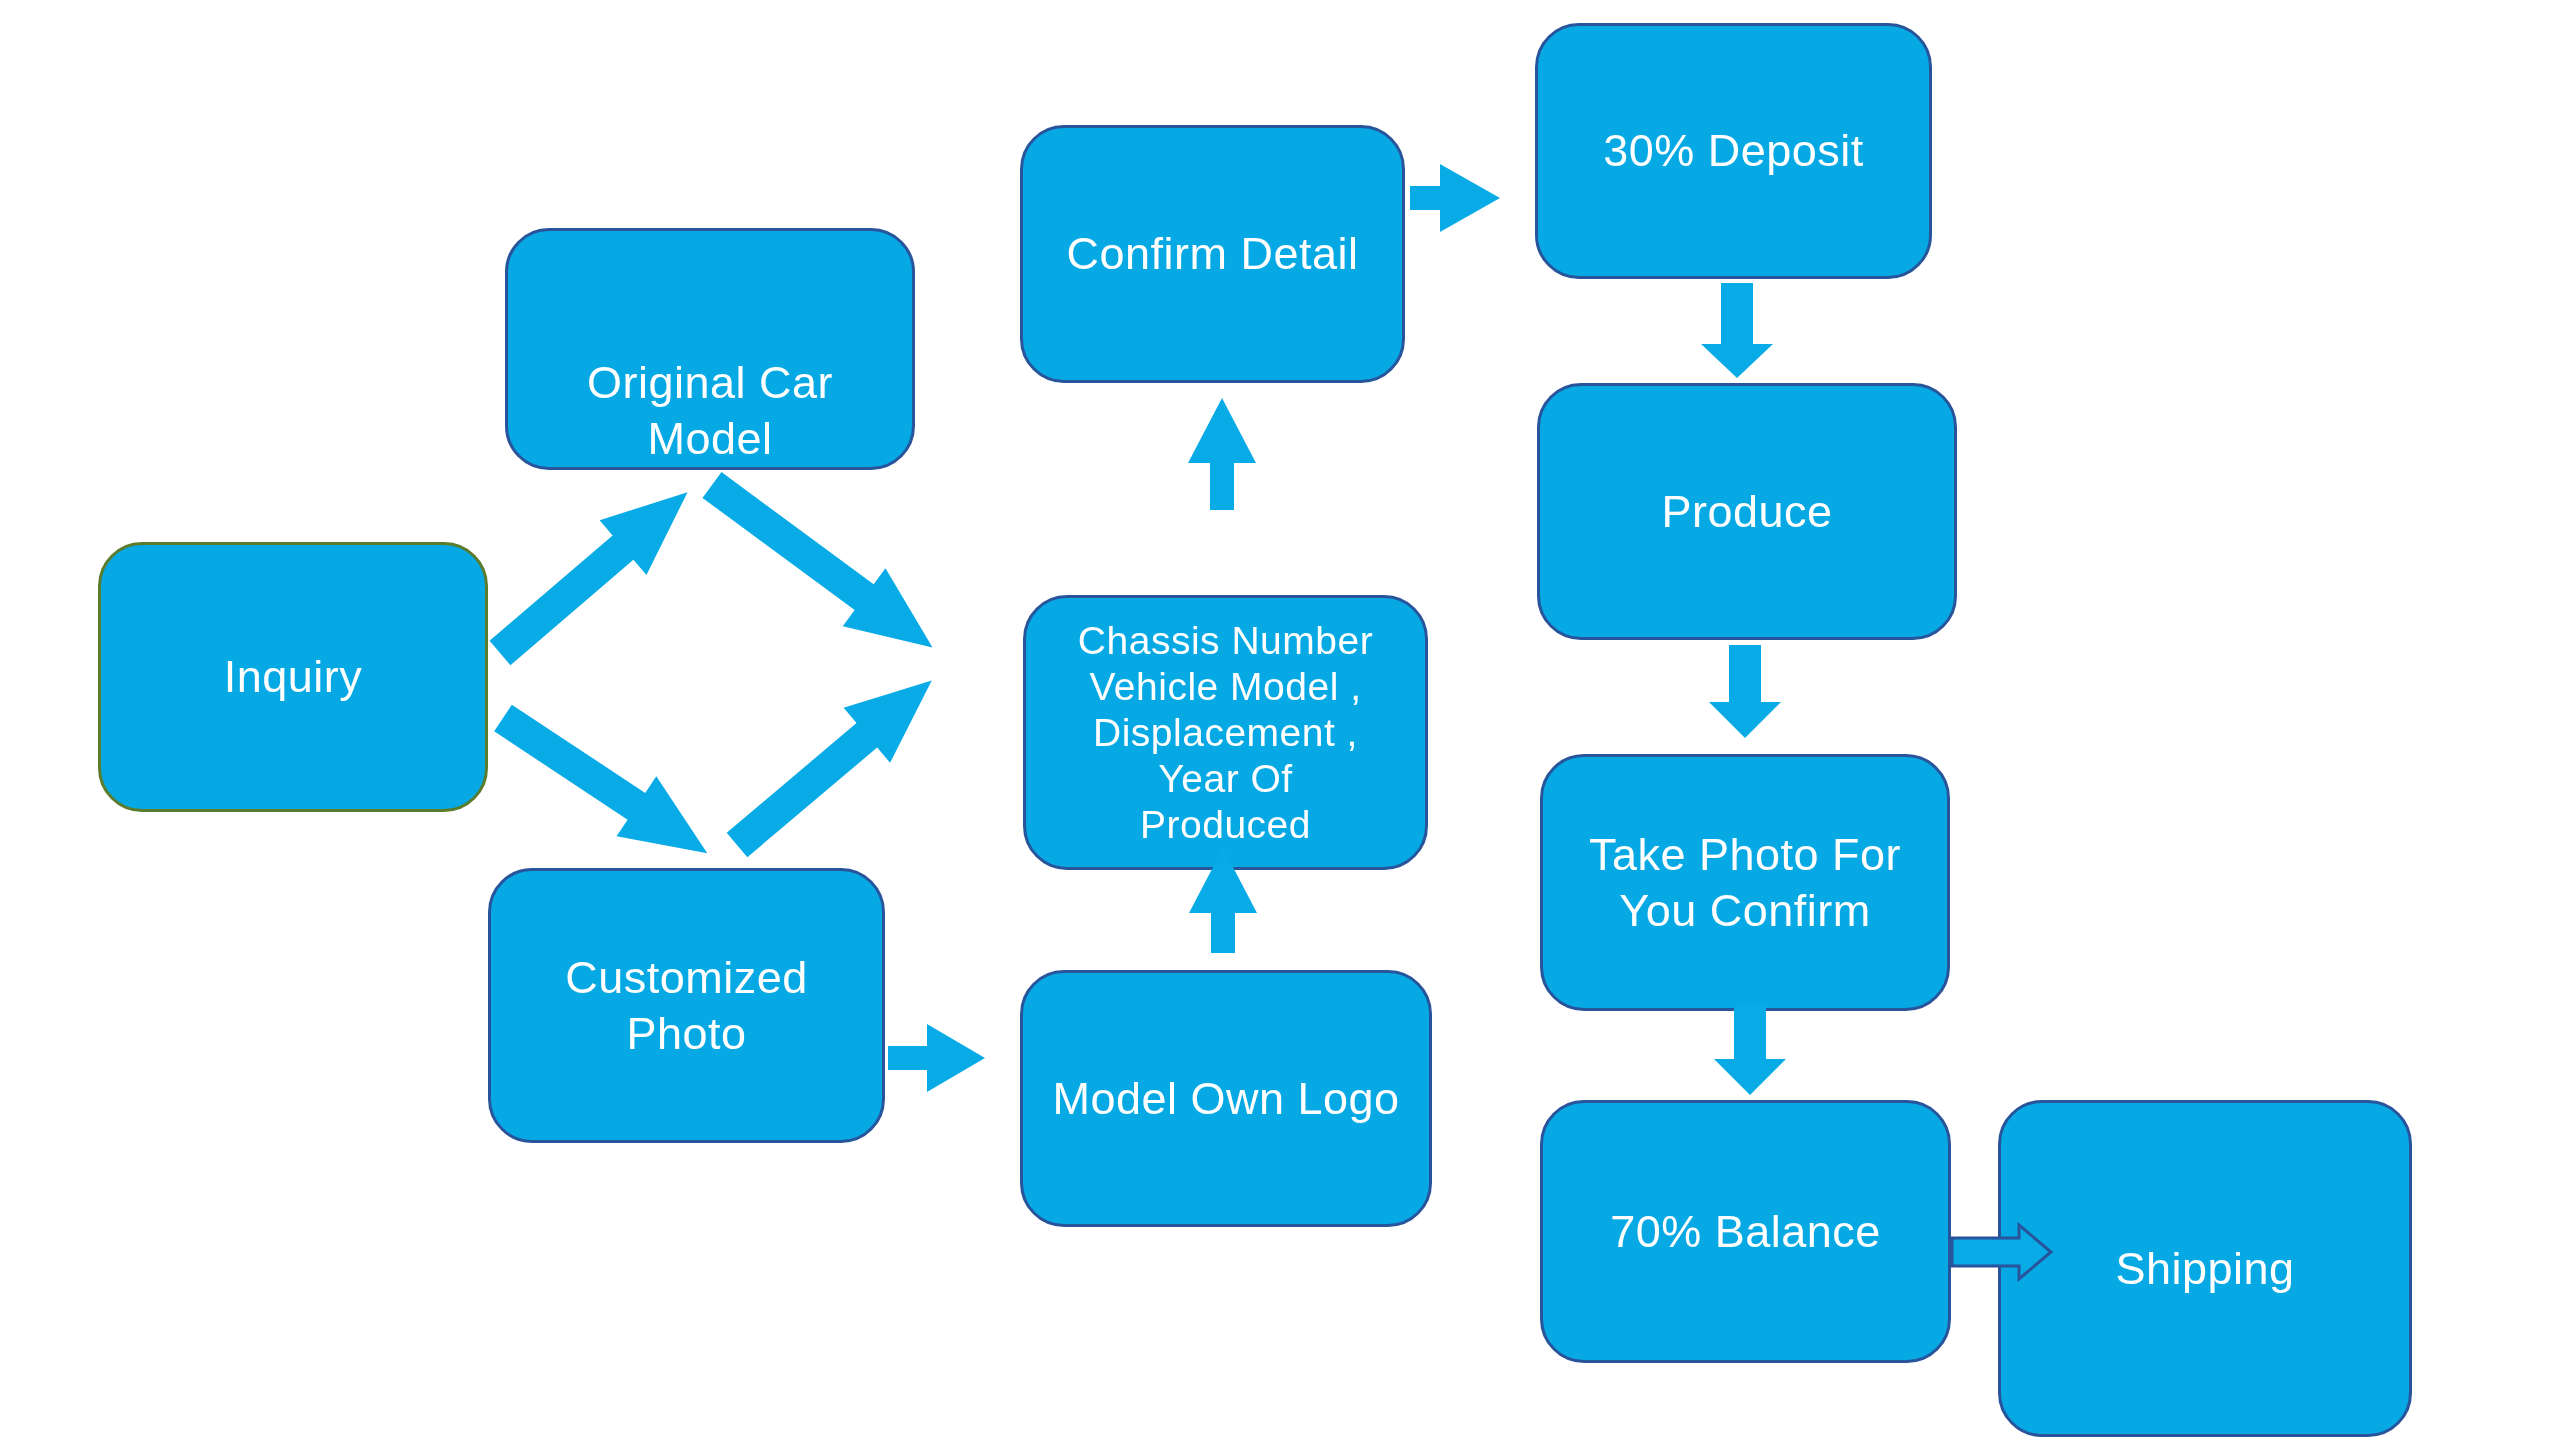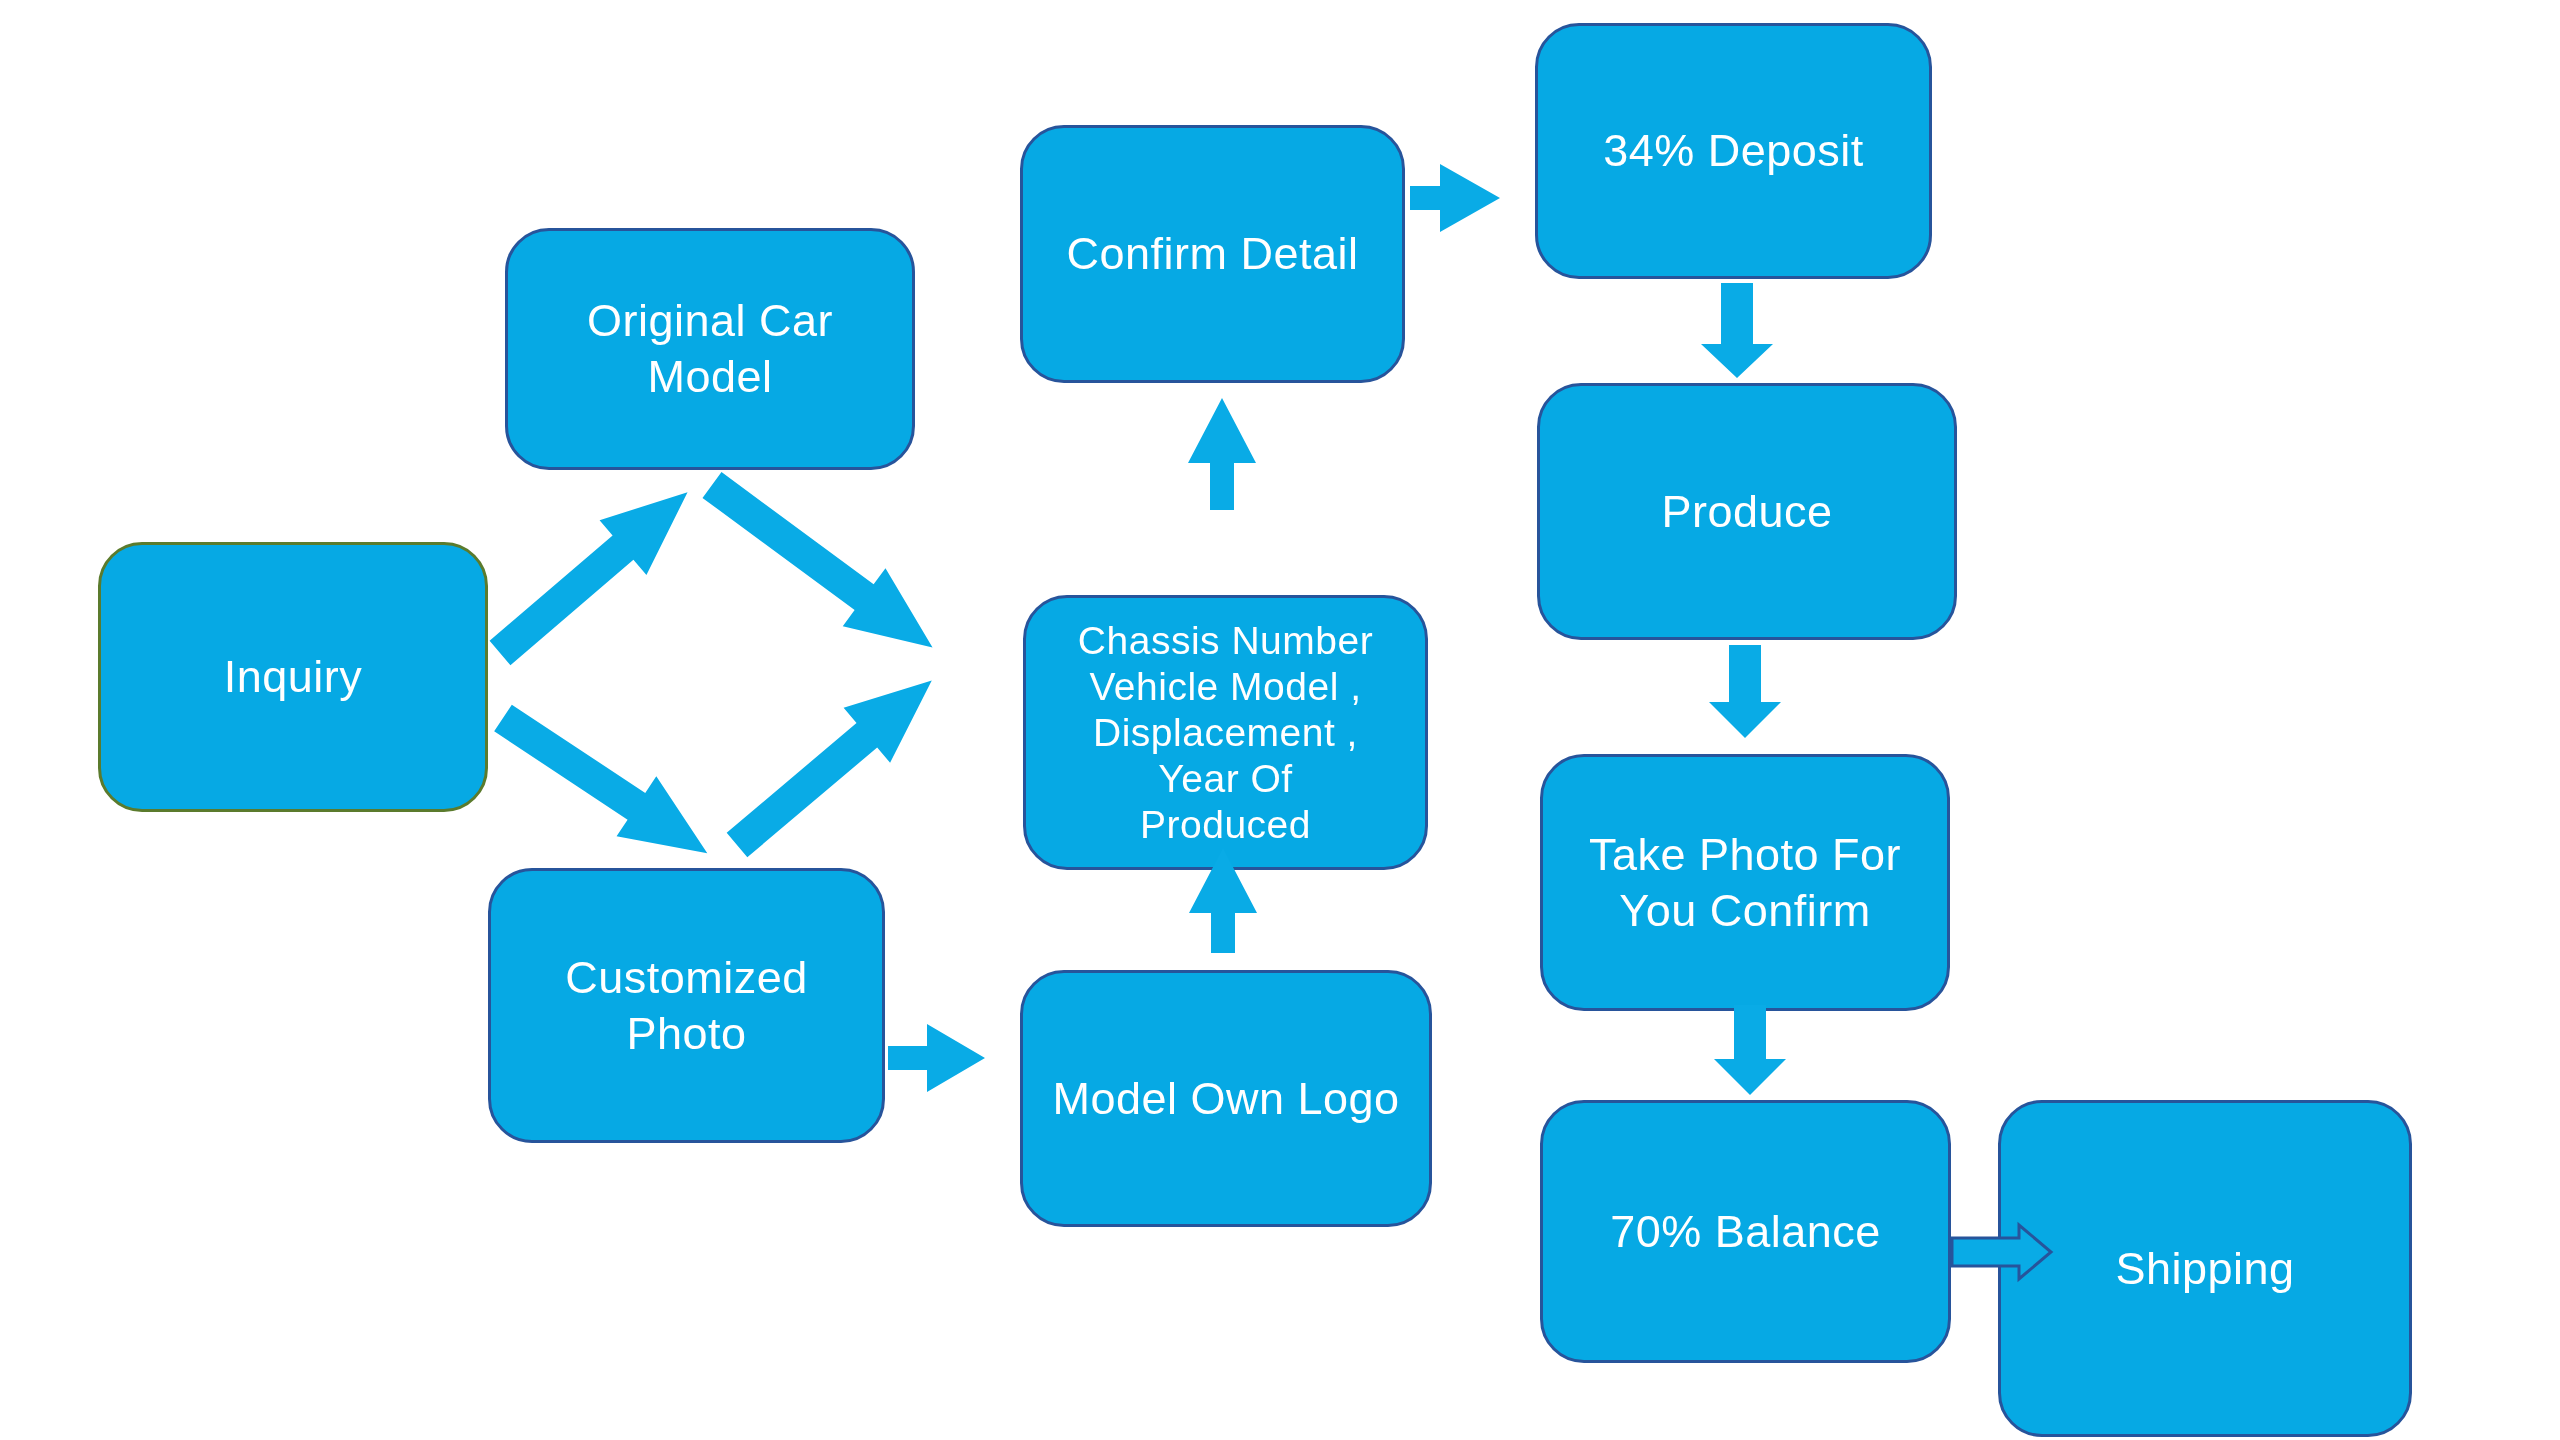--- a/index.html
+++ b/index.html
@@ -56,21 +56,21 @@
 </style>
 </head>
 <body>
 
 <div class="canvas">
 
   <div class="node green" style="left:98px;top:542px;width:390px;height:270px;">
     <span>Inquiry</span>
   </div>
 
-  <div class="node" style="left:505px;top:228px;width:410px;height:242px;">
+  <div class="node" style="left:505px;top:228px;width:410px;height:242px;align-items:flex-end;">
     <span>Original Car
 Model</span>
   </div>
 
   <div class="node" style="left:488px;top:868px;width:397px;height:275px;">
     <span>Customized
 Photo</span>
   </div>
 
   <div class="node small" style="left:1023px;top:552px;width:405px;height:275px;margin-top:43px;">
@@ -83,21 +83,21 @@
 
   <div class="node" style="left:1020px;top:125px;width:385px;height:258px;">
     <span>Confirm Detail</span>
   </div>
 
   <div class="node" style="left:1020px;top:970px;width:412px;height:257px;">
     <span>Model Own Logo</span>
   </div>
 
   <div class="node" style="left:1535px;top:23px;width:397px;height:256px;">
-    <span>34% Deposit</span>
+    <span>30% Deposit</span>
   </div>
 
   <div class="node" style="left:1537px;top:383px;width:420px;height:257px;">
     <span>Produce</span>
   </div>
 
   <div class="node" style="left:1540px;top:743px;width:410px;height:257px;margin-top:11px;">
     <span>Take Photo For
 You Confirm</span>
   </div>

